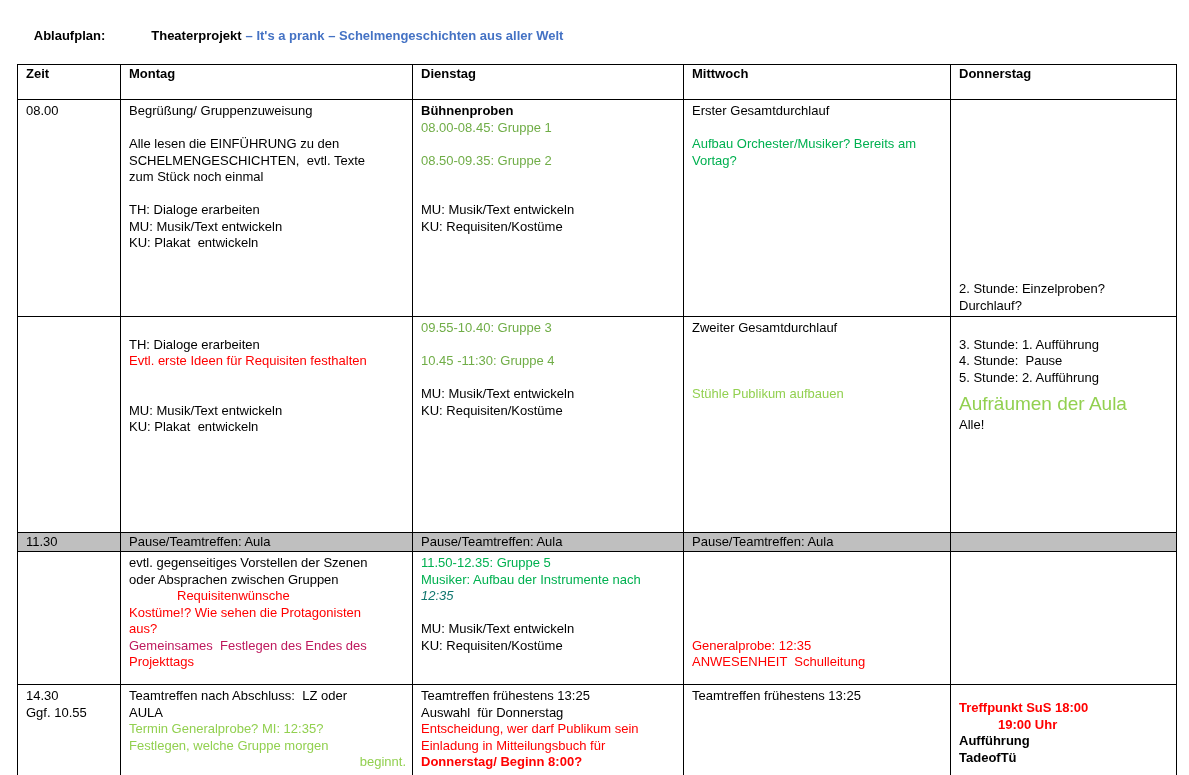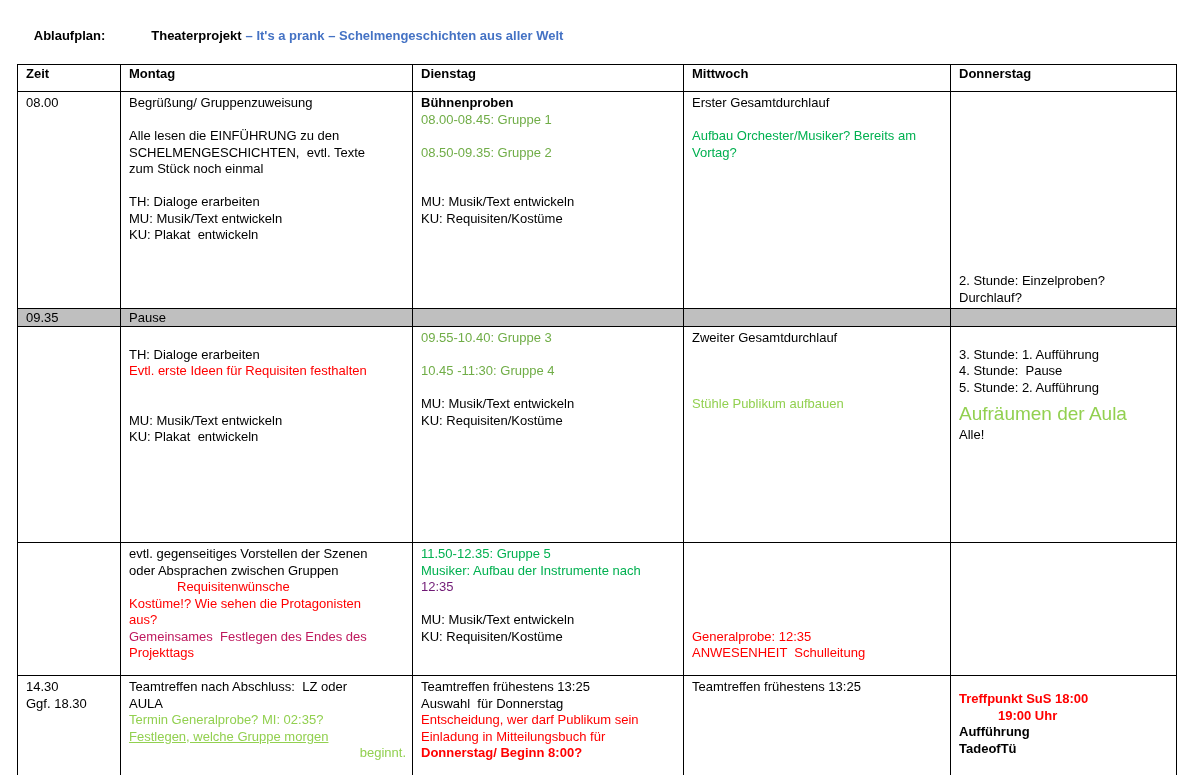--- a/index.html
+++ b/index.html
@@ -26,21 +26,21 @@
   }
   table.schedule th, table.schedule td {
     border:1px solid #000;
     vertical-align:top;
     padding:0;
   }
   table.schedule th {
     text-align:left;
     font-size:13px;
     font-weight:bold;
-    padding:1px 6px 9px 8px;
+    padding:1px 6px 17px 8px;
     height:16px;
   }
   .cell {
     box-sizing:border-box;
     height:100%;
     padding:3px 6px 2px 8px;
     display:flex;
     flex-direction:column;
   }
   .cell.v-bottom { justify-content:flex-end; }
@@ -125,41 +125,20 @@
             <div class="ln" style="color: rgb(0, 176, 80);">Vortag?</div>
           </div>
         </td>
         <td style="height: 216px;">
           <div class="cell v-bottom">
             <div class="ln">2. Stunde: Einzelproben?</div>
             <div class="ln">Durchlauf?</div>
           </div>
         </td>
       </tr>
-      <tr class="break" style="height: 17px; background: rgb(191, 191, 191);">
-        <td style="height: 17px;">
-          <div class="cell v-center">
-            <div class="ln">09.35</div>
-          </div>
-        </td>
-        <td style="height: 17px;">
-          <div class="cell v-center">
-            <div class="ln">Pause</div>
-          </div>
-        </td>
-        <td style="height: 17px;">
-          <div class="cell v-center"></div>
-        </td>
-        <td style="height: 17px;">
-          <div class="cell v-center"></div>
-        </td>
-        <td style="height: 17px;">
-          <div class="cell v-center"></div>
-        </td>
-      </tr>
       <tr class="content" style="height: 215px;">
         <td style="height: 215px;">
           <div class="cell"></div>
         </td>
         <td style="height: 215px;">
           <div class="cell">
             <div class="ln">&nbsp;</div>
             <div class="ln">TH: Dialoge erarbeiten</div>
             <div class="ln" style="color: rgb(255, 0, 0);">Evtl. erste Ideen für Requisiten festhalten</div>
             <div class="ln">&nbsp;</div>
@@ -189,20 +168,45 @@
         </td>
         <td style="height: 215px;">
           <div class="cell">
             <div class="ln">&nbsp;</div>
             <div class="ln">3. Stunde: 1. Aufführung</div>
             <div class="ln">4. Stunde:  Pause</div>
             <div class="ln">5. Stunde: 2. Aufführung</div>
             <div class="ln big" style="color: rgb(146, 208, 80);">Aufräumen der Aula</div>
             <div class="ln">Alle!</div>
           </div>
+        </td>
+      </tr>
+      <tr class="break" style="height: 18px; background: rgb(191, 191, 191);">
+        <td style="height: 18px;">
+          <div class="cell v-center">
+            <div class="ln">11.30</div>
+          </div>
+        </td>
+        <td style="height: 18px;">
+          <div class="cell v-center">
+            <div class="ln">Pause/Teamtreffen: Aula</div>
+          </div>
+        </td>
+        <td style="height: 18px;">
+          <div class="cell v-center">
+            <div class="ln">Pause/Teamtreffen: Aula</div>
+          </div>
+        </td>
+        <td style="height: 18px;">
+          <div class="cell v-center">
+            <div class="ln">Pause/Teamtreffen: Aula</div>
+          </div>
+        </td>
+        <td style="height: 18px;">
+          <div class="cell v-center"></div>
         </td>
       </tr>
       <tr class="content" style="height: 132px;">
         <td style="height: 132px;">
           <div class="cell"></div>
         </td>
         <td style="height: 132px;">
           <div class="cell">
             <div class="ln">evtl. gegenseitiges Vorstellen der Szenen</div>
             <div class="ln">oder Absprachen zwischen Gruppen</div>
@@ -210,21 +214,21 @@
             <div class="ln" style="color: rgb(255, 0, 0);">Kostüme!? Wie sehen die Protagonisten</div>
             <div class="ln" style="color: rgb(255, 0, 0);">aus?</div>
             <div class="ln" style="color: #be185d;">Gemeinsames  Festlegen des Endes des</div>
             <div class="ln" style="color: rgb(255, 0, 0);">Projekttags</div>
           </div>
         </td>
         <td style="height: 132px;">
           <div class="cell">
             <div class="ln" style="color: rgb(0, 176, 80);">11.50-12.35: Gruppe 5</div>
             <div class="ln" style="color: rgb(0, 176, 80);">Musiker: Aufbau der Instrumente nach</div>
-            <div class="ln" style="color: #701a75;">12:35</div>
+            <div class="ln" style="color: #0f766e; font-style: italic;">12:35</div>
             <div class="ln">&nbsp;</div>
             <div class="ln">MU: Musik/Text entwickeln</div>
             <div class="ln">KU: Requisiten/Kostüme</div>
           </div>
         </td>
         <td style="height: 132px;">
           <div class="cell">
             <div class="ln">&nbsp;</div>
             <div class="ln">&nbsp;</div>
             <div class="ln">&nbsp;</div>
@@ -235,29 +239,29 @@
           </div>
         </td>
         <td style="height: 132px;">
           <div class="cell"></div>
         </td>
       </tr>
       <tr class="content" style="height: 104px;">
         <td style="height: 104px;">
           <div class="cell">
             <div class="ln">14.30</div>
-            <div class="ln">Ggf. 18.30</div>
+            <div class="ln">Ggf. 10.55</div>
           </div>
         </td>
         <td style="height: 104px;">
           <div class="cell">
             <div class="ln">Teamtreffen nach Abschluss:  LZ oder</div>
             <div class="ln">AULA</div>
-            <div class="ln" style="color: rgb(146, 208, 80);">Termin Generalprobe? MI: 02:35?</div>
-            <div class="ln" style="color: rgb(146, 208, 80); text-decoration: underline;">Festlegen, welche Gruppe morgen</div>
+            <div class="ln" style="color: rgb(146, 208, 80);">Termin Generalprobe? MI: 12:35?</div>
+            <div class="ln" style="color: rgb(146, 208, 80);">Festlegen, welche Gruppe morgen</div>
             <div class="ln" style="color: rgb(146, 208, 80); text-align: right;">beginnt.</div>
           </div>
         </td>
         <td style="height: 104px;">
           <div class="cell">
             <div class="ln">Teamtreffen frühestens 13:25</div>
             <div class="ln">Auswahl  für Donnerstag</div>
             <div class="ln" style="color: rgb(255, 0, 0);">Entscheidung, wer darf Publikum sein</div>
             <div class="ln" style="color: rgb(255, 0, 0);">Einladung in Mitteilungsbuch für</div>
             <div class="ln" style="color: rgb(255, 0, 0); font-weight: bold;">Donnerstag/ Beginn 8:00?</div>

